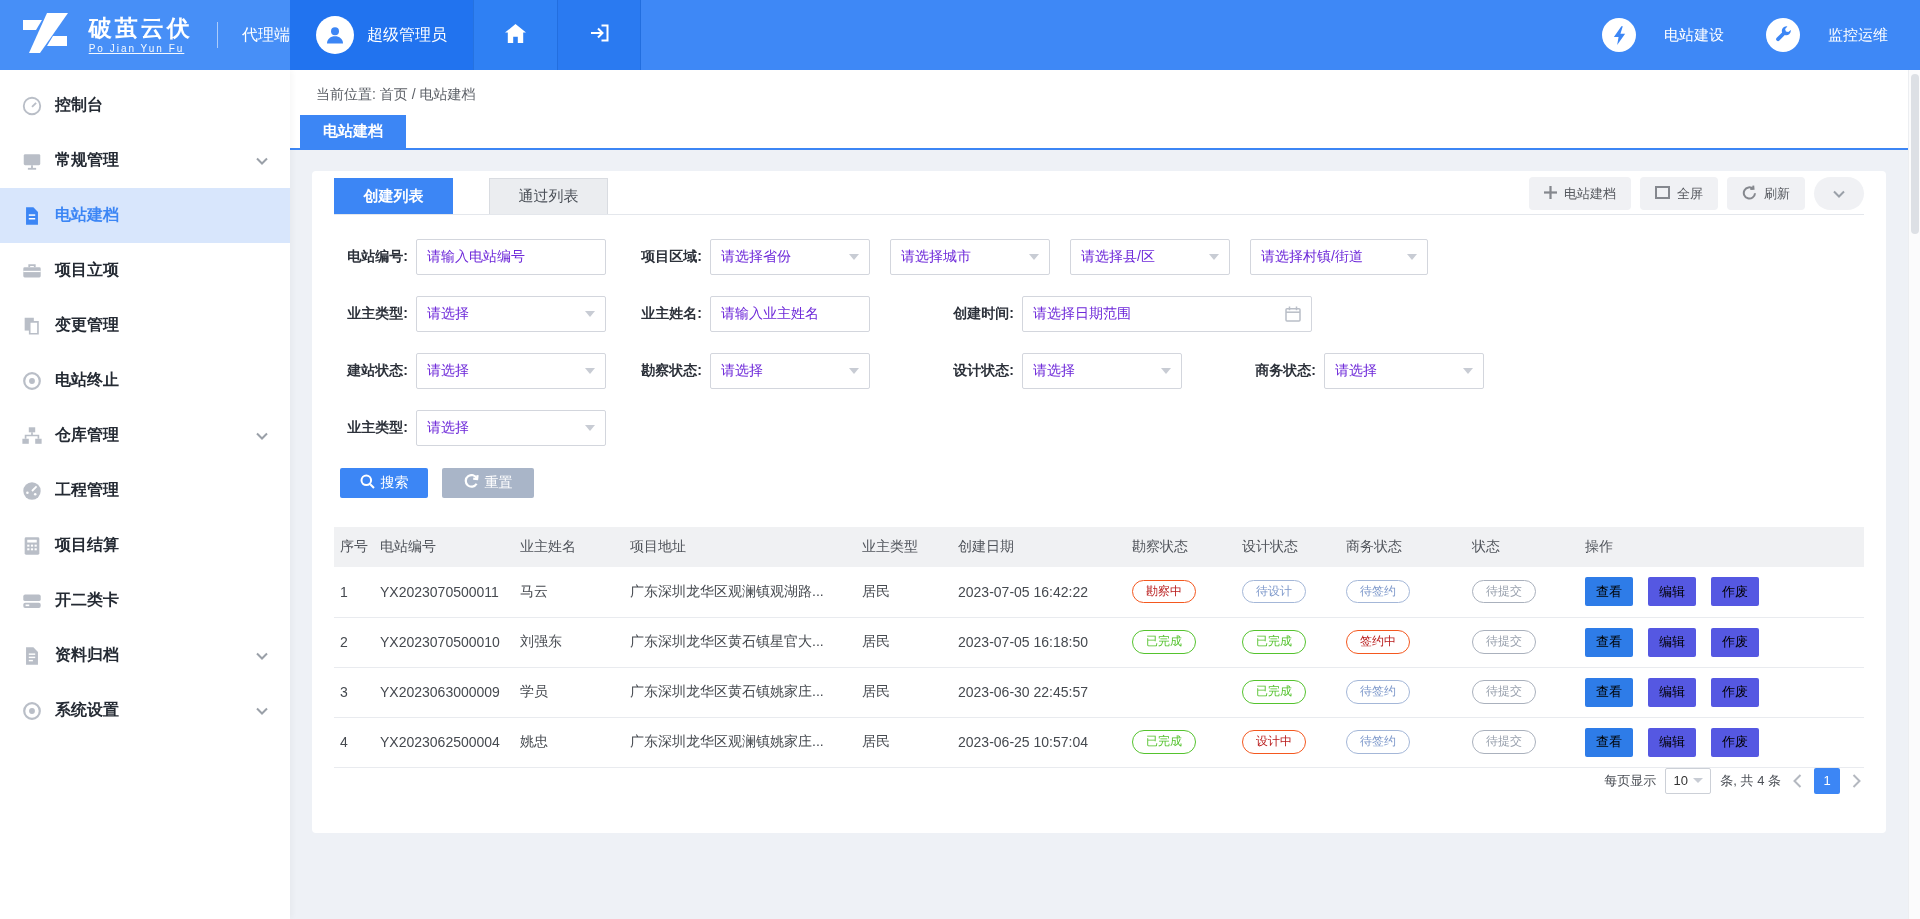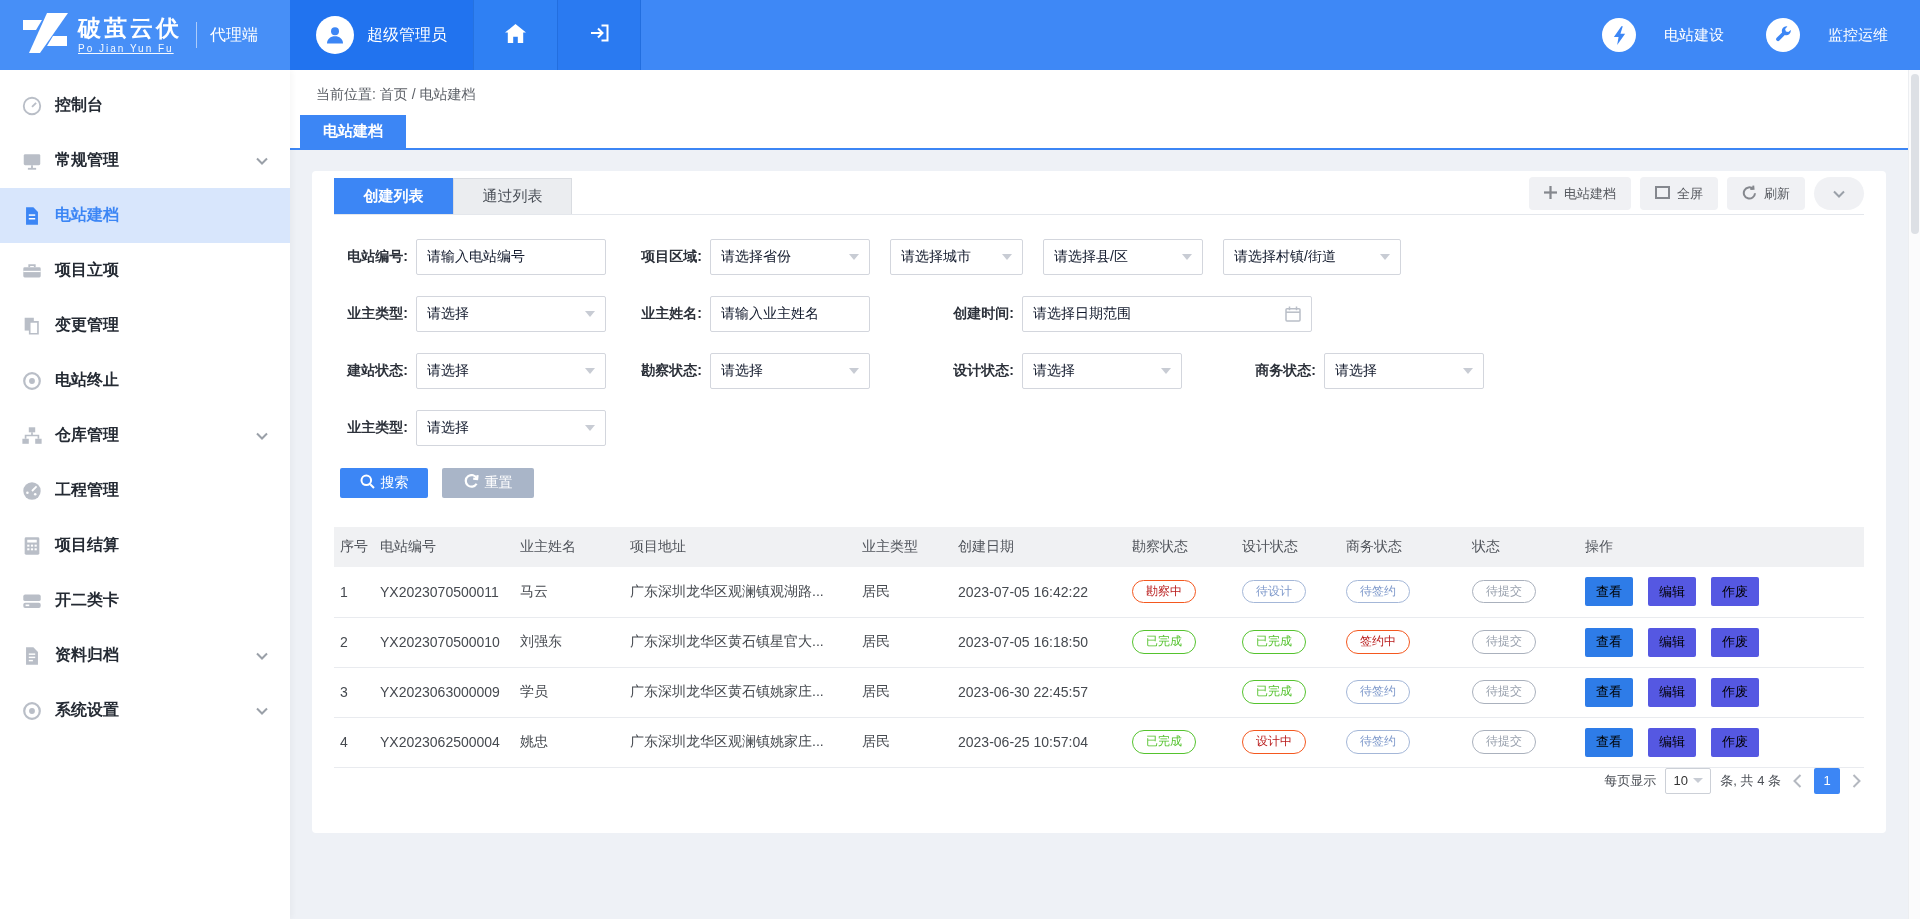--- a/index.html
+++ b/index.html
@@ -3,21 +3,21 @@
 <meta charset="utf-8">
 <style>
   * { box-sizing: border-box; }
   html,body { width:1920px; height:919px; margin:0; padding:0; overflow:hidden;
     font-family:"Liberation Sans","DejaVu Sans",sans-serif; background:#eef1f6; }
   .stage { position:relative; width:1920px; height:919px; }
 
   
   .topbar { position:absolute; top:0; left:0; width:1920px; height:70px;
     background:#3e88f6; display:flex; align-items:stretch; color:#fff; z-index:5; }
-  .logo-block { width:290px; background:#478ff7; display:flex; align-items:center; padding-left:22px; flex-shrink:0; }
+  .logo-block { width:290px; background:#478ff7; display:flex; align-items:center; padding-left:22px; flex-shrink:0;justify-content:space-between; }
   .logo-text { margin-left:10px; line-height:1; }
   .logo-title { font-size:23px; font-weight:700; letter-spacing:3px; }
   .logo-sub { font-size:10px; letter-spacing:2px; margin-top:4px; opacity:.95;text-decoration:underline; }
   .logo-divider { width:1px; height:26px; background:rgba(255,255,255,.55); margin:0 13px 0 14px; }
   .portal { font-size:16px; }
   .user-block { background:#2173ef; display:flex; align-items:center; padding:0 26px; gap:13px; cursor:pointer; }
   .avatar { width:38px; height:38px; border-radius:50%; background:#fff; display:flex; align-items:center; justify-content:center; }
   .user-name { font-size:16px; }
   .icon-block { width:84px; display:flex; align-items:center; justify-content:center; cursor:pointer;
     border-left:1px solid rgba(20,90,190,.35); }
@@ -42,36 +42,36 @@
   .main { position:absolute; left:290px; top:70px; right:0; bottom:0; background:#eef1f6; }
   .topstrip { height:80px; background:#fff; border-bottom:2px solid #3c86f5; position:relative; }
   .breadcrumb { position:absolute; left:26px; top:16px; font-size:14px; color:#5b5f66; }
   .page-tab { position:absolute; left:10px; bottom:0; width:106px; height:33px; background:#3c86f5; color:#fff;
     font-size:15px; font-weight:700; display:flex; align-items:center; justify-content:center; cursor:pointer; }
 
   .card { position:absolute; left:22px; top:101px; width:1574px; height:662px; background:#fff;
     border-radius:4px; padding:6px 22px 0 22px; }
 
   
-  .tabbar { display:flex; align-items:flex-end; height:38px; border-bottom:1px solid #e4e7ec; }
+  .tabbar { display:flex; align-items:flex-end; height:38px; border-bottom:1px solid #e4e7ec;gap:36px; }
   .tab { width:119px; height:36px; display:flex; align-items:center; justify-content:center; font-size:15px; cursor:pointer; }
   .tab.active { background:#3c86f5; color:#fff; font-weight:700; }
   .tab.inactive { background:#ebedf0; border:1px solid #d9dce1; border-bottom:none; color:#4b5058; }
   .toolbar { margin-left:auto; display:flex; align-items:center; gap:9px; padding-bottom:4px; }
   .tool-btn { height:33px; padding:0 15px; background:#f0f1f4; border-radius:4px; display:flex; align-items:center;
     gap:7px; font-size:13px; color:#54575d; cursor:pointer; white-space:nowrap; }
   .tool-btn.round { border-radius:17px; padding:0 19px; }
 
   
   .filters { padding-top:24px; }
   .frow { display:flex; align-items:center; margin-bottom:21px; height:36px; }
   .flabel { width:74px; text-align:right; margin-right:8px; font-size:14px; font-weight:700; color:#2c313a;
     flex-shrink:0; white-space:nowrap; }
   .ctrl { height:36px; border:1px solid #d3d6dd; border-radius:2px; background:#fff; display:flex; align-items:center;
-    padding:0 10px; font-size:14px; color:#0f172a; flex-shrink:0; cursor:pointer; }
+    padding:0 10px; font-size:14px; color:#6d28d9; flex-shrink:0; cursor:pointer; }
   .ctrl .ph { white-space:nowrap; overflow:hidden; }
   .caret { width:0; height:0; border-left:5px solid transparent; border-right:5px solid transparent;
     border-top:6px solid #c8ccd4; margin-left:auto; }
   .tail-icon { margin-left:auto; display:flex; align-items:center; }
 
   .action-row { margin-top:22px; padding-left:6px; display:flex; gap:14px; }
   .btn { height:30px; display:flex; align-items:center; justify-content:center; gap:6px; color:#fff; font-size:14px;
     border-radius:2px; cursor:pointer; }
   .btn-search { width:88px; background:#3c86f5; }
   .btn-reset  { width:92px; background:#a9b5c8; }
@@ -370,21 +370,21 @@
           <div class="frow">
             <span class="flabel" style="margin-left:0px">电站编号:</span>
             <div class="ctrl" style="width:190px;margin-left:0px">
               <span class="ph">请输入电站编号</span>
             </div>
             <span class="flabel" style="margin-left:22px">项目区域:</span>
             <div class="ctrl" style="width:160px;margin-left:0px">
               <span class="ph">请选择省份</span>
               <span class="caret"></span>
             </div>
-            <div class="ctrl" style="width:133px;margin-left:20px">
+            <div class="ctrl" style="width:160px;margin-left:20px">
               <span class="ph">请选择城市</span>
               <span class="caret"></span>
             </div>
             <div class="ctrl" style="width:160px;margin-left:20px">
               <span class="ph">请选择县/区</span>
               <span class="caret"></span>
             </div>
             <div class="ctrl" style="width:178px;margin-left:20px">
               <span class="ph">请选择村镇/街道</span>
               <span class="caret"></span>

